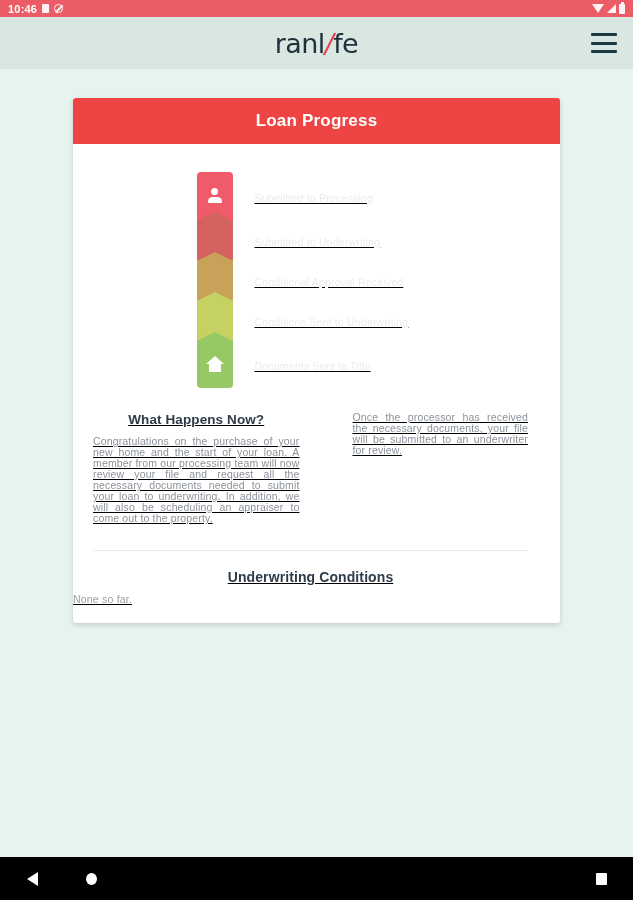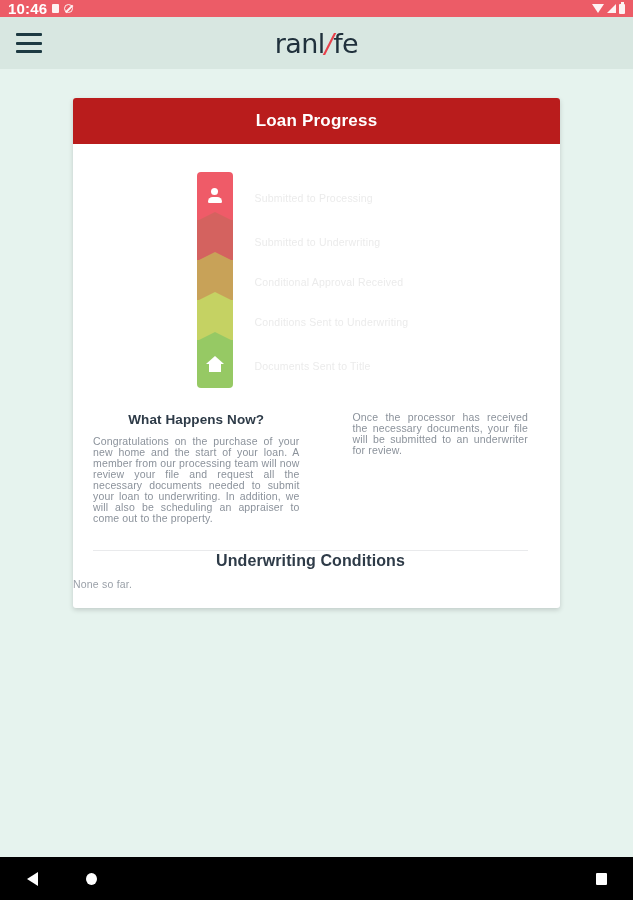--- a/index.html
+++ b/index.html
@@ -14,21 +14,21 @@
   }
 
   
   .status-bar {
     height: 17px;
     background: #ec5c67;
     display: flex;
     align-items: center;
     padding: 0 8px;
     color: #ffffff;
-    font-size: 15px;
+    font-size: 11px;
     font-weight: bold;
     letter-spacing: .2px;
   }
   .status-left { display: flex; align-items: center; gap: 5px; }
   .status-right { margin-left: auto; display: flex; align-items: center; gap: 3px; }
   .sb-icon { display: inline-block; opacity: .92; }
   .sb-sim {
     width: 7px; height: 9px; background: #ffffff;
     border-radius: 1px;
   }
@@ -61,20 +61,21 @@
   }
 
   
   .app-bar {
     height: 52px;
     background: #d8e7e1;
     display: flex;
     align-items: center;
     padding: 0 16px;
     position: relative;
+    justify-content: flex-end;
   }
   .hamburger {
     width: 26px; height: 20px;
     display: flex; flex-direction: column; justify-content: space-between;
     cursor: pointer;
   }
   .hamburger span {
     display: block; height: 3px; width: 100%;
     background: #1d3a42; border-radius: 1px;
   }
@@ -95,29 +96,29 @@
     position: absolute;
     left: 73px;
     top: 98px;
     width: 487px;
     background: #ffffff;
     border-radius: 3px;
     box-shadow: 0 2px 5px rgba(0,0,0,0.16);
     overflow: hidden;
   }
   .card-header {
-    background: #b91c1c;
+    background: #ef4444;
     color: #ffffff;
     text-align: center;
     padding: 13px 16px;
     font-size: 17px;
     font-weight: bold;
     letter-spacing: .2px;
   }
-  .card-body { padding: 0 12px 18px 0; }
+  .card-body { padding: 0 12px 18px 0; text-decoration: underline; }
 
   
   .progress-wrap {
     display: flex;
     justify-content: center;
     padding: 28px 0 22px 0;
   }
   .progress-inner { display: flex; align-items: flex-start; }
   .chev-col {
     width: 36px;
@@ -208,24 +209,24 @@
   .info-col.right .info-body { text-align: justify; margin-left: 31px; }
 
   
   .divider {
     height: 1px;
     background: #e9eaec;
     margin: 26px 20px 0 20px;
   }
   .cond-head {
     text-align: center;
-    font-size: 16px;
+    font-size: 14px;
     font-weight: bold;
     color: #2e3b48;
-    margin-top: 1px;
+    margin-top: 18px;
     letter-spacing: .1px;
   }
   .cond-body {
     text-align: left;
     font-size: 10.5px;
     color: #9aa0a8;
     margin-top: 8px;
     letter-spacing: .2px;
   }
 

